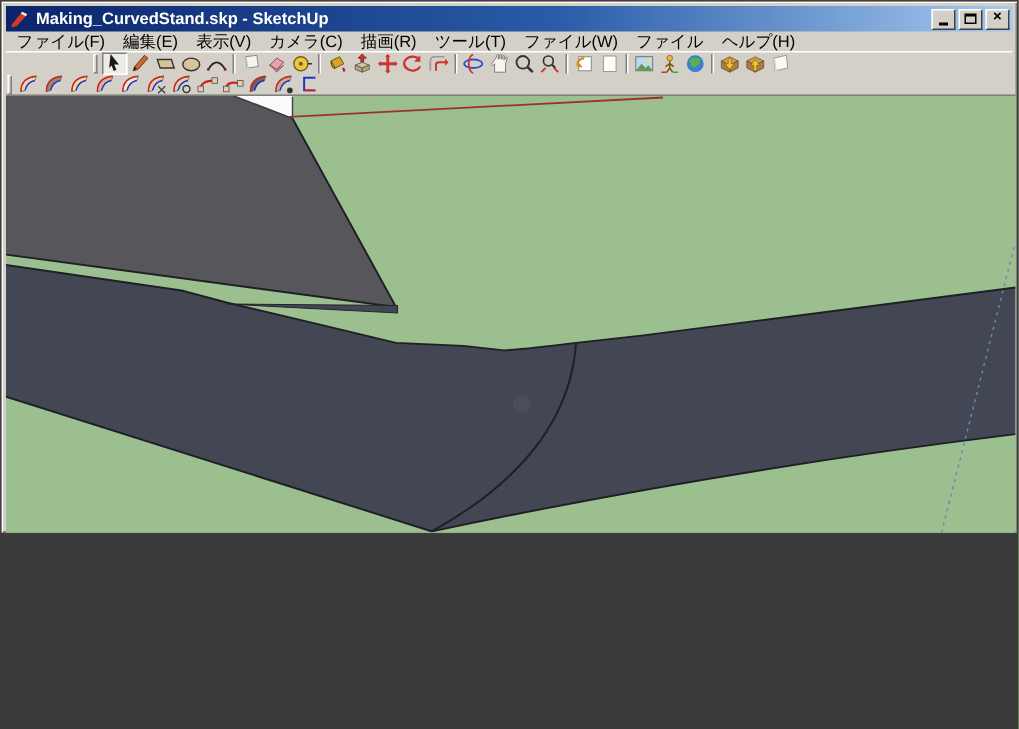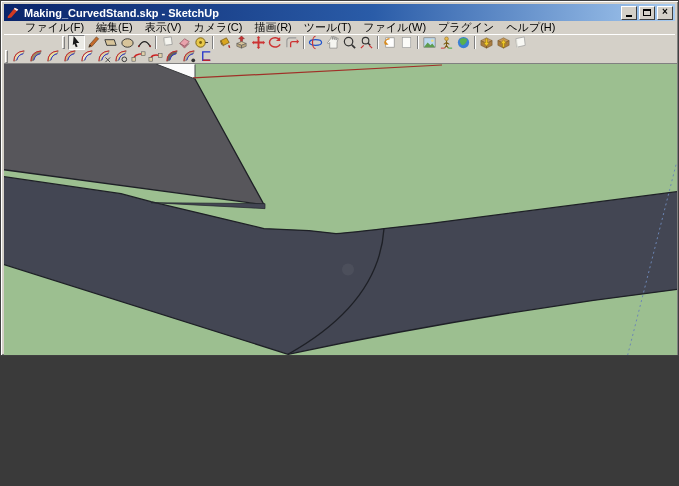--- a/index.html
+++ b/index.html
@@ -10,21 +10,21 @@
     background:linear-gradient(90deg,#0a246a 0%,#2a5ca8 55%,#a6caf0 100%);
     display:flex;align-items:center;padding:0 2px;color:#fff;}
   .title-icon{width:14px;height:14px;margin-right:4px;flex:0 0 auto;}
   .title-text{font-size:11px;font-weight:bold;white-space:nowrap;letter-spacing:0;}
   .win-btns{margin-left:auto;display:flex;gap:2px;}
   .win-btn{width:16px;height:14px;background:#d4d0c8;border:1px solid;border-color:#fff #404040 #404040 #fff;
     display:flex;align-items:center;justify-content:center;font-size:9px;color:#000;line-height:1;}
   .glyph-min{width:6px;height:2px;background:#000;margin-top:7px;}
   .glyph-max{width:8px;height:7px;border:1px solid #000;border-top-width:2px;}
   .glyph-x{font-size:10px;font-weight:bold;margin-top:-1px;}
-  .menubar{position:absolute;left:17px;top:20px;right:3px;height:13px;display:flex;align-items:center;
+  .menubar{position:absolute;left:3px;top:20px;right:3px;height:13px;display:flex;align-items:center;
     font-size:11px;color:#000;padding-left:1px;}
   .menu-item{padding:0 6px;white-space:nowrap;}
   .toolbar{position:absolute;left:3px;right:3px;display:flex;align-items:center;}
   .toolbar.row1{top:33px;height:15px;border-top:1px solid #fff;}
   .toolbar.row2{top:48px;height:15px;}
   .tb-spacer{width:57px;height:100%;}
   .tb-handle{width:3px;height:13px;margin:0 3px 0 1px;border-left:1px solid #fff;border-top:1px solid #fff;
     border-right:1px solid #808080;border-bottom:1px solid #808080;}
   .tb-sep{width:2px;height:13px;margin:0 2px;border-left:1px solid #808080;border-right:1px solid #fff;}
   .tb-btn{width:17px;height:15px;display:flex;align-items:center;justify-content:center;flex:0 0 auto;}
@@ -72,21 +72,21 @@
   </div>
 
   <div class="menubar">
       <span class="menu-item">ファイル(F)</span>
       <span class="menu-item">編集(E)</span>
       <span class="menu-item">表示(V)</span>
       <span class="menu-item">カメラ(C)</span>
       <span class="menu-item">描画(R)</span>
       <span class="menu-item">ツール(T)</span>
       <span class="menu-item">ファイル(W)</span>
-      <span class="menu-item">プラグイン</span>
+      <span class="menu-item">ファイル</span>
       <span class="menu-item">ヘルプ(H)</span>
     </div>
 
   <div class="toolbar row1">
       <div class="tb-spacer"></div>
       <div class="tb-handle"></div>
       <div class="tb-btn pressed">
         <svg viewBox="0 0 16 16">
           <path d="M5 1l6 7.5H7.6l1.6 3.8-1.9.8-1.6-3.9L4 11z" fill="#1a1a1a"></path>
         </svg>

